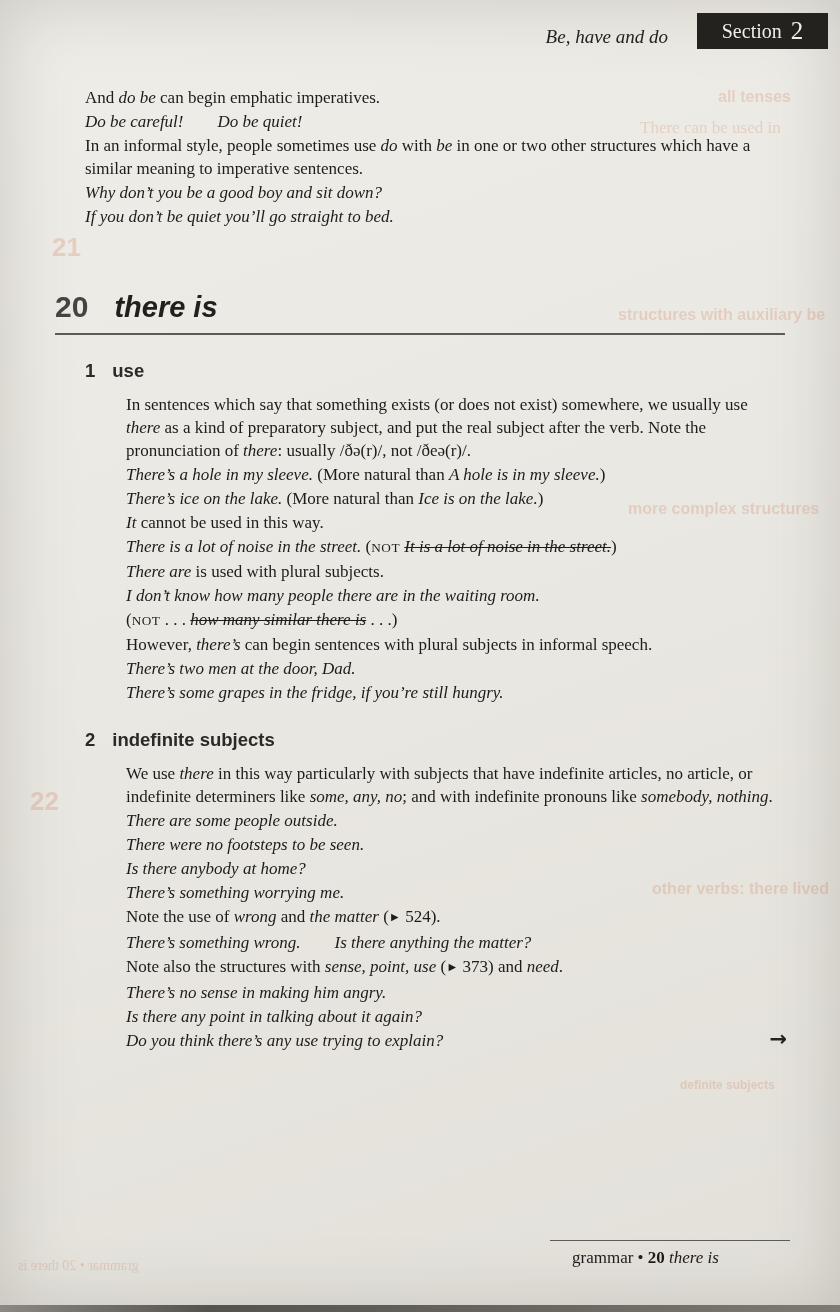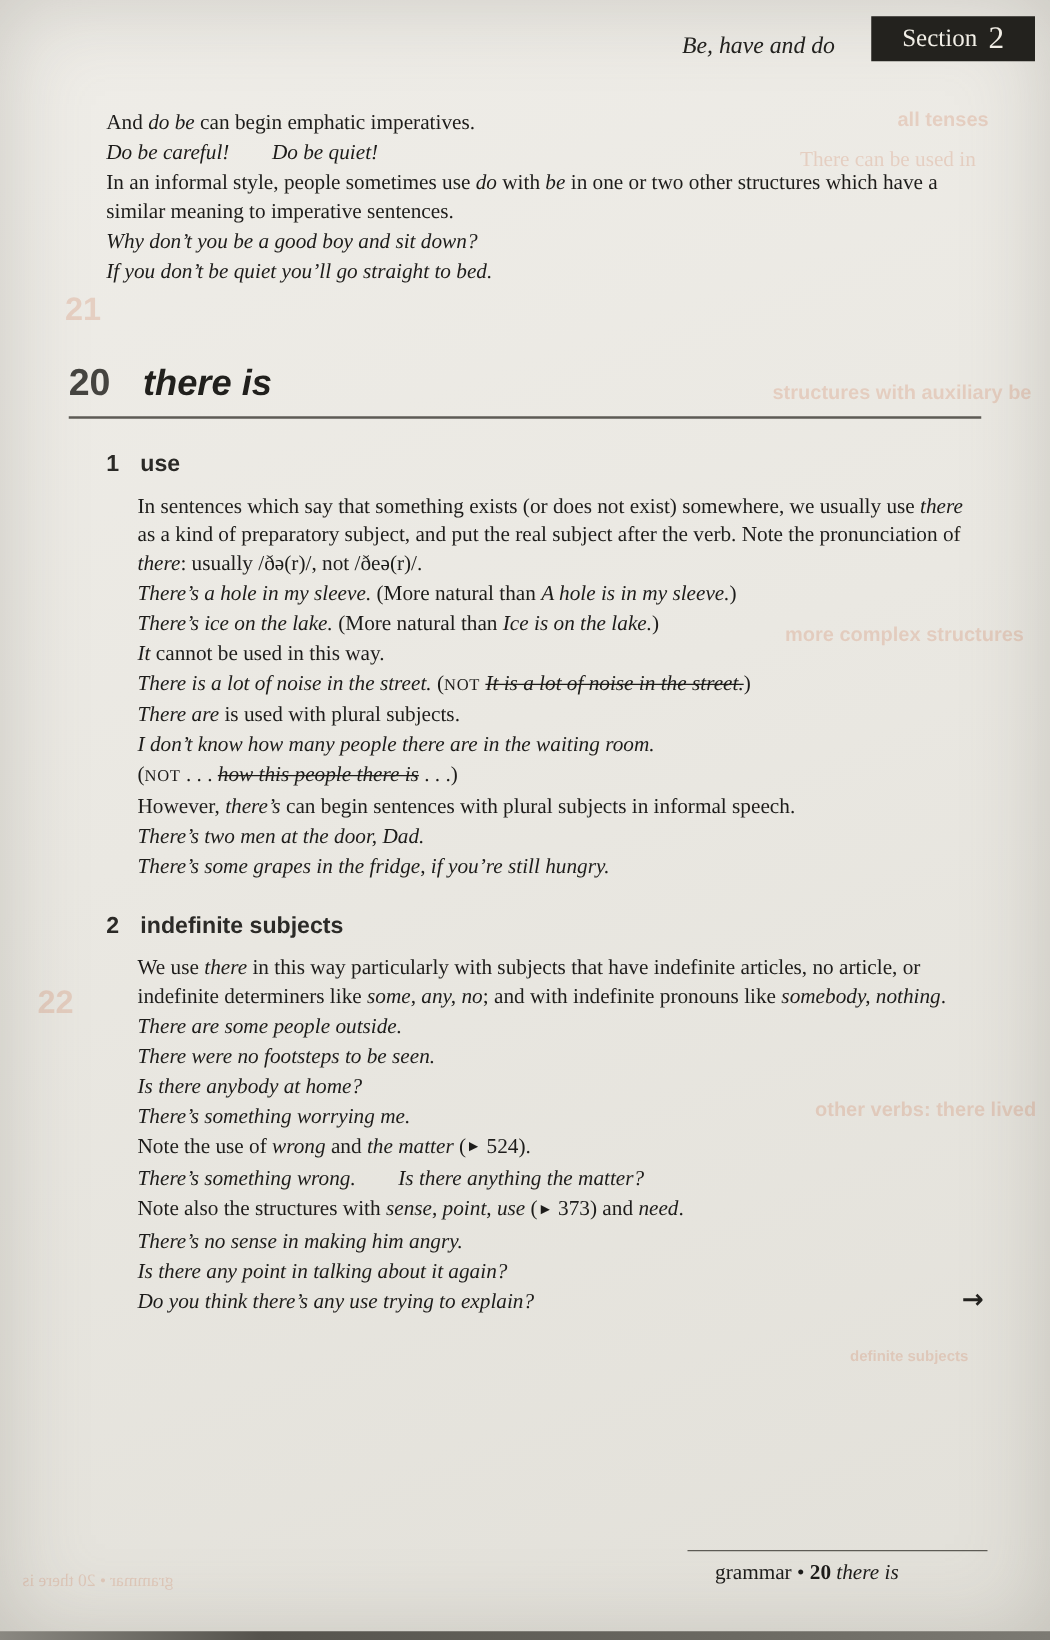--- a/index.html
+++ b/index.html
@@ -41,21 +41,21 @@
     border-bottom:2px solid #5d5b55;font-family:"Liberation Sans","DejaVu Sans",sans-serif;
   }
   .entry-num{font-size:30px;font-weight:700;color:#454440;}
   .entry-title{font-size:29px;font-weight:700;font-style:italic;color:#21201d;}
 
   .subsection{margin-top:25px;}
   .subhead{
     display:flex;gap:17px;font-family:"Liberation Sans","DejaVu Sans",sans-serif;
     font-weight:700;font-size:18.5px;color:#2b2a27;margin-bottom:11px;
   }
-  .sub-body{margin-left:25px;position:relative;}
+  .sub-body{margin-left:41px;position:relative;}
 
   .continuation-arrow{
     position:absolute;right:-2px;bottom:1px;font-size:21px;font-weight:700;color:#23221f;
     font-family:"DejaVu Sans",sans-serif;
   }
 
   
   .footer{
     position:absolute;top:1240px;right:50px;width:240px;box-sizing:border-box;
     border-top:1.5px solid #5d5b55;padding:7px 0 0 22px;font-size:17px;
@@ -122,21 +122,21 @@
         <span>use</span>
       </div>
       <div class="sub-body">
         <p class="body"><span class="s-n">In sentences which say that something exists (or does not exist) somewhere, we usually use </span><span class="s-i">there</span><span class="s-n"> as a kind of preparatory subject, and put the real subject after the verb. Note the pronunciation of </span><span class="s-i">there</span><span class="s-n">: usually /ðə(r)/, not /ðeə(r)/.</span></p>
         <p class="body ex"><span class="s-bi">There’s</span><span class="s-i"> a hole in my sleeve.</span><span class="s-n"> (More natural than </span><span class="s-i">A hole is in my sleeve.</span><span class="s-n">)</span></p>
         <p class="body ex"><span class="s-bi">There’s</span><span class="s-i"> ice on the lake.</span><span class="s-n"> (More natural than </span><span class="s-i">Ice is on the lake.</span><span class="s-n">)</span></p>
         <p class="body"><span class="s-i">It</span><span class="s-n"> cannot be used in this way.</span></p>
         <p class="body ex"><span class="s-bi">There</span><span class="s-i"> is a lot of noise in the street.</span><span class="s-n"> (</span><span class="s-sc">NOT</span><span class="s-n"> </span><span class="s-si">It is a lot of noise in the street.</span><span class="s-n">)</span></p>
         <p class="body"><span class="s-i">There are</span><span class="s-n"> is used with plural subjects.</span></p>
         <p class="body ex"><span class="s-i">I don’t know how many people </span><span class="s-bi">there are</span><span class="s-i"> in the waiting room.</span></p>
-        <p class="body ex2"><span class="s-n">(</span><span class="s-sc">NOT</span><span class="s-n"> . . . </span><span class="s-si">how this people there is</span><span class="s-n"> . . .)</span></p>
+        <p class="body ex2"><span class="s-n">(</span><span class="s-sc">NOT</span><span class="s-n"> . . . </span><span class="s-si">how many similar there is</span><span class="s-n"> . . .)</span></p>
         <p class="body"><span class="s-n">However, </span><span class="s-i">there’s</span><span class="s-n"> can begin sentences with plural subjects in informal speech.</span></p>
         <p class="body ex"><span class="s-bi">There’s two men</span><span class="s-i"> at the door, Dad.</span></p>
         <p class="body ex"><span class="s-bi">There’s some grapes</span><span class="s-i"> in the fridge, if you’re still hungry.</span></p>
       </div>
     </div>
 
     <div class="subsection">
       <div class="subhead">
         <span>2</span>
         <span>indefinite subjects</span>

